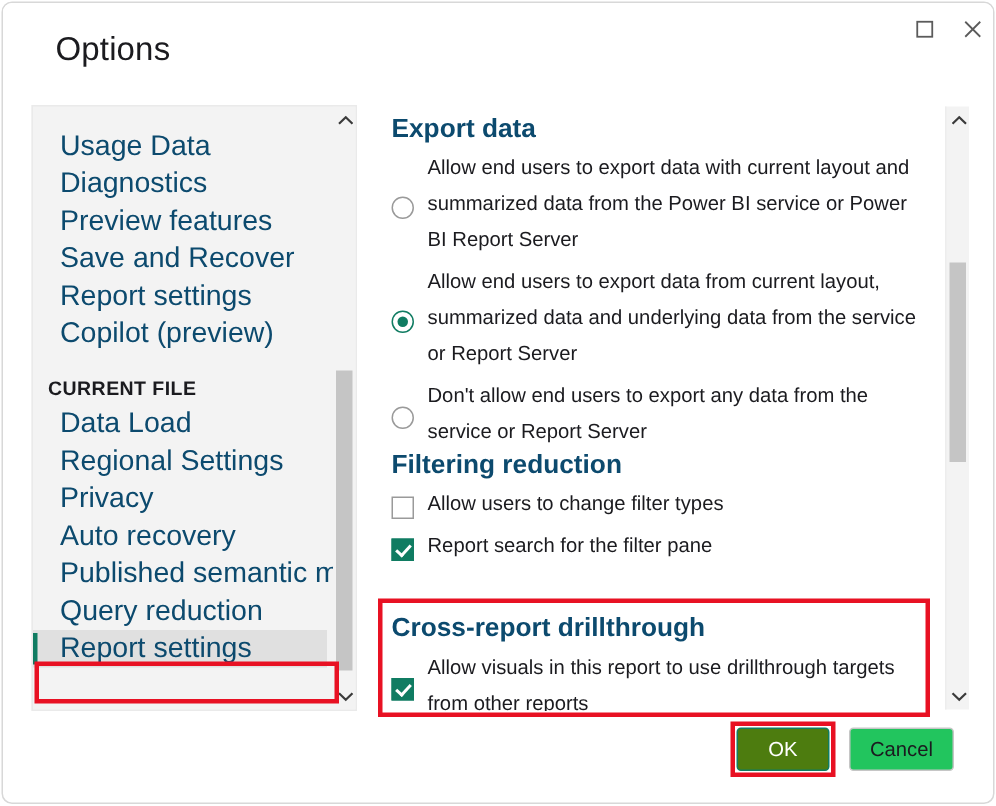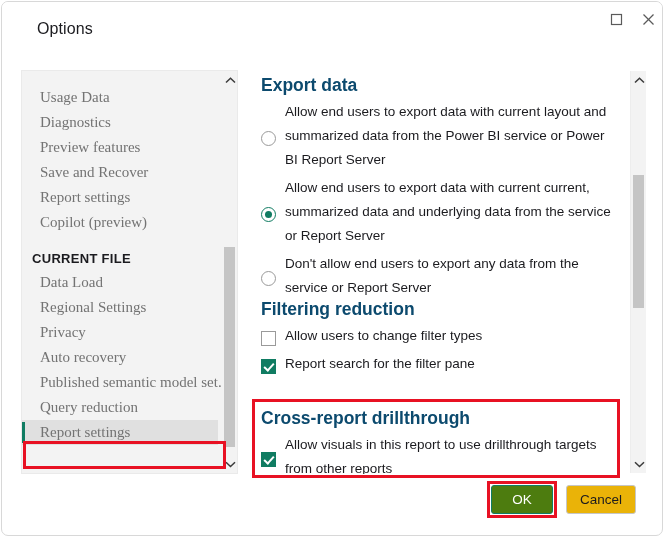--- a/index.html
+++ b/index.html
@@ -23,21 +23,21 @@
 
   
   #titlebar {
     position: absolute; left: 0; top: 0;
     width: 662px; height: 56px;
     background: #ffffff;
   }
   #dialog-title {
     position: absolute;
     left: 35px; top: 18px;
-    font-size: 16px;
+    font-size: 22px;
     color: #1b1b1f;
     letter-spacing: 0.1px;
   }
   .winctl {
     position: absolute;
     top: 3px;
     width: 30px; height: 28px;
     display: flex; align-items: center; justify-content: center;
     cursor: default;
   }
@@ -52,25 +52,24 @@
     width: 217px; height: 404px;
     background: #f3f3f3;
     border: 1px solid #eaeaea;
     overflow: hidden;
   }
   .nav-item {
     position: relative;
     height: 25px;
     line-height: 25px;
     padding-left: 18px;
-    font-size: 15px;
-    color: #737373;
+    font-size: 19px;
+    color: #0c4a6e;
     white-space: nowrap;
     cursor: default;
-    font-family: Liberation Serif, serif;
   }
   .nav-item.selected {
     background: #e0e0e0;
   }
   .nav-item.selected::before {
     content: "";
     position: absolute;
     left: 0; top: 2px;
     width: 3px; height: 21px;
     background: #107c62;
@@ -209,21 +208,21 @@
     border-radius: 3px;
     color: #ffffff;
     font-size: 13.5px;
     font-family: "Liberation Sans", sans-serif;
     cursor: default;
   }
   #btn-cancel {
     position: absolute;
     left: 564px; top: 483px;
     width: 70px; height: 29px;
-    background: #eab308;
+    background: #22c55e;
     border: 1px solid #c6c6c6;
     border-radius: 3px;
     color: #1b1b1f;
     font-size: 13.5px;
     font-family: "Liberation Sans", sans-serif;
     cursor: default;
   }
 
   
   .annot {
@@ -296,21 +295,21 @@
     <div id="sec-export">
       <div class="section-title">Export data</div>
 
       <div class="opt-row">
         <span class="radio"></span>
         <span class="opt-label">Allow end users to export data with current layout and summarized data from the Power BI service or Power BI Report Server</span>
       </div>
 
       <div class="opt-row">
         <span class="radio on"></span>
-        <span class="opt-label">Allow end users to export data with current current, summarized data and underlying data from the service or Report Server</span>
+        <span class="opt-label">Allow end users to export data from current layout, summarized data and underlying data from the service or Report Server</span>
       </div>
 
       <div class="opt-row">
         <span class="radio"></span>
         <span class="opt-label">Don't allow end users to export any data from the service or Report Server</span>
       </div>
     </div>
 
     <div id="sec-filtering">
       <div class="section-title">Filtering reduction</div>

